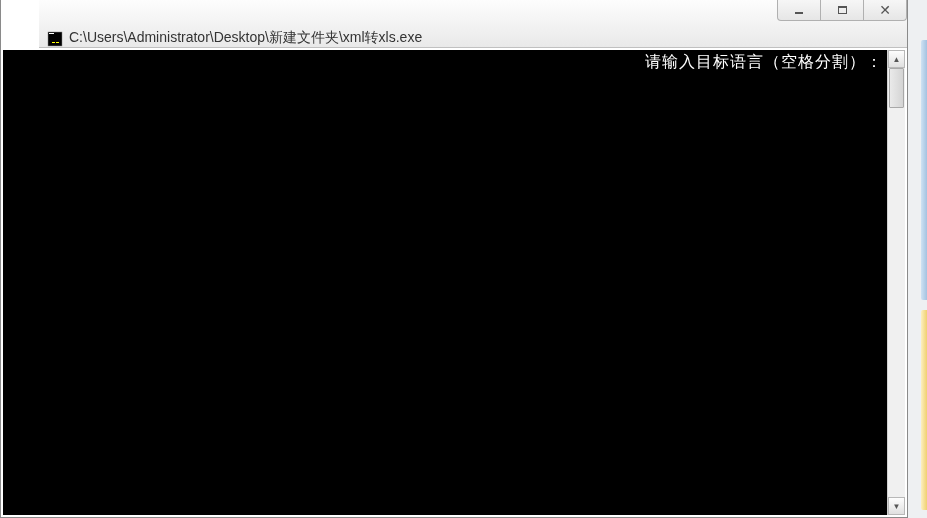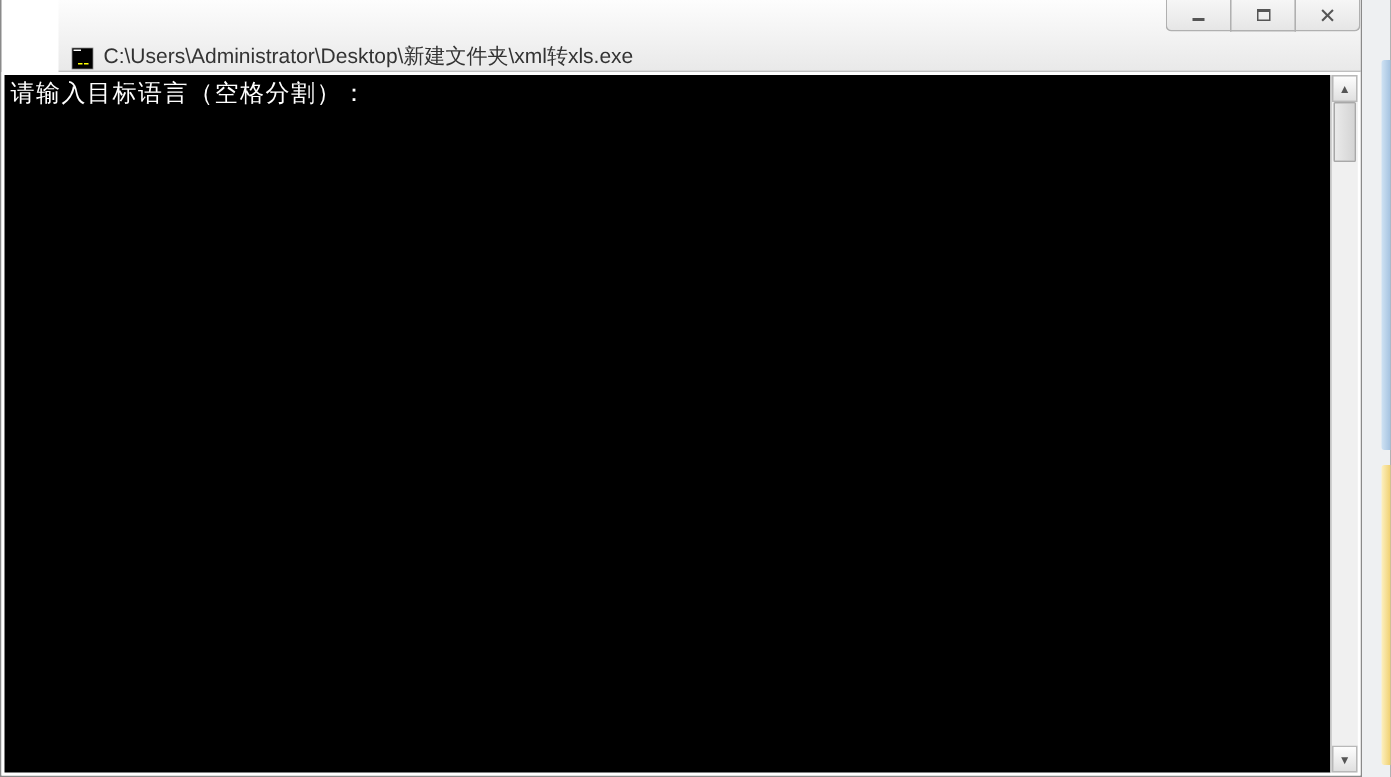--- a/index.html
+++ b/index.html
@@ -105,20 +105,21 @@
       flex: 1;
       background: #000;
       color: #fff;
       font-family: "NSimSun", "SimSun", "Consolas", monospace;
       font-size: 16px;
       padding: 2px 4px;
       line-height: 1.3;
       overflow: hidden;
       white-space: pre;
       letter-spacing: 1px;
+      text-align: right;
     }
     .scrollbar {
       width: 18px;
       background: #f0f0f0;
       border-left: 1px solid #d0d0d0;
       display: flex;
       flex-direction: column;
     }
     .sb-btn {
       height: 18px;

